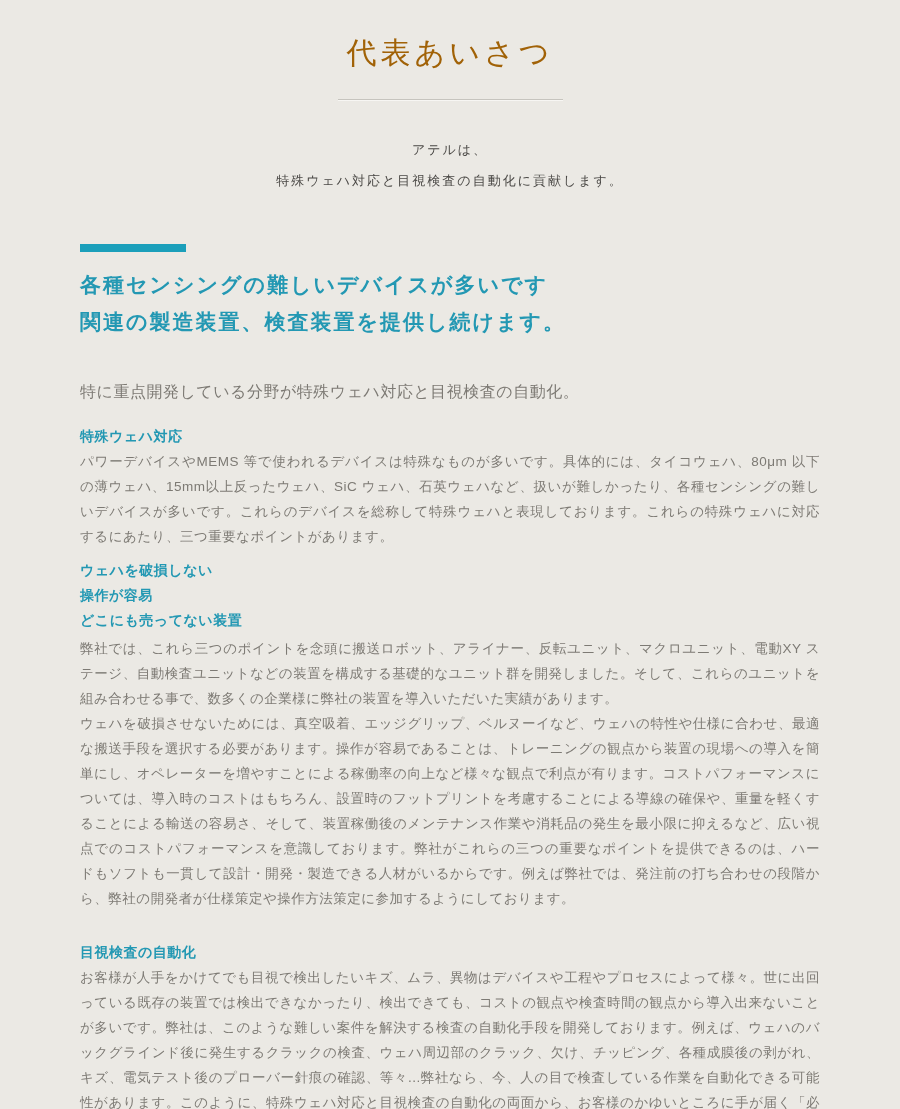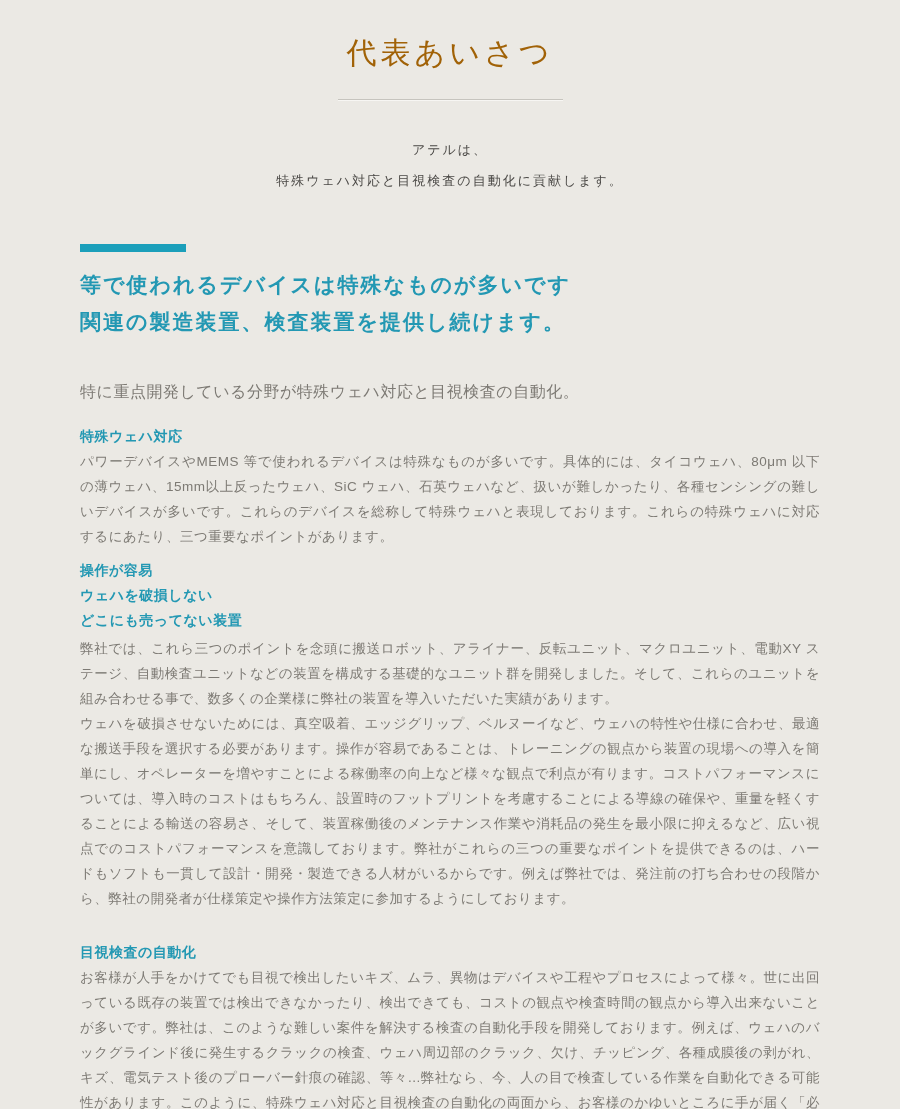--- a/index.html
+++ b/index.html
@@ -109,33 +109,33 @@
   <div class="divider"></div>
 
   <div class="subtitle">
     <div>アテルは、</div>
     <div>特殊ウェハ対応と目視検査の自動化に貢献します。</div>
   </div>
 
   <div class="accent-bar"></div>
 
   <h2 class="lead-heading">
-    <span>等で使われるデバイスは特殊なものが多いです</span><br>
+    <span>各種センシングの難しいデバイスが多いです</span><br>
     <span>関連の製造装置、検査装置を提供し続けます。</span>
   </h2>
 
   <p class="intro">特に重点開発している分野が特殊ウェハ対応と目視検査の自動化。</p>
 
   <h3 class="sub-heading">特殊ウェハ対応</h3>
 
   <p class="body-para">パワーデバイスやMEMS 等で使われるデバイスは特殊なものが多いです。具体的には、タイコウェハ、80μm 以下の薄ウェハ、15mm以上反ったウェハ、SiC ウェハ、石英ウェハなど、扱いが難しかったり、各種センシングの難しいデバイスが多いです。これらのデバイスを総称して特殊ウェハと表現しております。これらの特殊ウェハに対応するにあたり、三つ重要なポイントがあります。</p>
 
   <ul class="key-points">
+    <li>ウェハを破損しない</li>
     <li>操作が容易</li>
-    <li>ウェハを破損しない</li>
     <li>どこにも売ってない装置</li>
   </ul>
 
   <p class="body-para">弊社では、これら三つのポイントを念頭に搬送ロボット、アライナー、反転ユニット、マクロユニット、電動XY ステージ、自動検査ユニットなどの装置を構成する基礎的なユニット群を開発しました。そして、これらのユニットを組み合わせる事で、数多くの企業様に弊社の装置を導入いただいた実績があります。</p>
 
   <p class="body-para">ウェハを破損させないためには、真空吸着、エッジグリップ、ベルヌーイなど、ウェハの特性や仕様に合わせ、最適な搬送手段を選択する必要があります。操作が容易であることは、トレーニングの観点から装置の現場への導入を簡単にし、オペレーターを増やすことによる稼働率の向上など様々な観点で利点が有ります。コストパフォーマンスについては、導入時のコストはもちろん、設置時のフットプリントを考慮することによる導線の確保や、重量を軽くすることによる輸送の容易さ、そして、装置稼働後のメンテナンス作業や消耗品の発生を最小限に抑えるなど、広い視点でのコストパフォーマンスを意識しております。弊社がこれらの三つの重要なポイントを提供できるのは、ハードもソフトも一貫して設計・開発・製造できる人材がいるからです。例えば弊社では、発注前の打ち合わせの段階から、弊社の開発者が仕様策定や操作方法策定に参加するようにしております。</p>
 
   <h3 class="sub-heading section-gap">目視検査の自動化</h3>
 
   <p class="body-para">お客様が人手をかけてでも目視で検出したいキズ、ムラ、異物はデバイスや工程やプロセスによって様々。世に出回っている既存の装置では検出できなかったり、検出できても、コストの観点や検査時間の観点から導入出来ないことが多いです。弊社は、このような難しい案件を解決する検査の自動化手段を開発しております。例えば、ウェハのバックグラインド後に発生するクラックの検査、ウェハ周辺部のクラック、欠け、チッピング、各種成膜後の剥がれ、キズ、電気テスト後のプローバー針痕の確認、等々...弊社なら、今、人の目で検査している作業を自動化できる可能性があります。このように、特殊ウェハ対応と目視検査の自動化の両面から、お客様のかゆいところに手が届く「必要なのに、どこにも売ってない装置」の製品化が行えます。</p>

